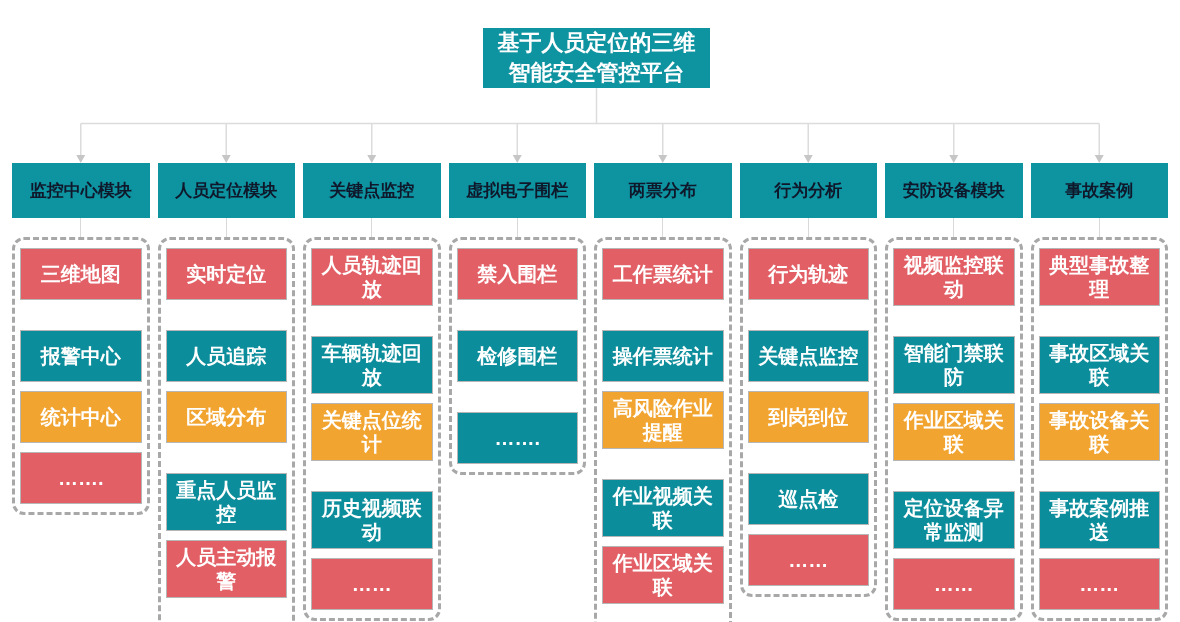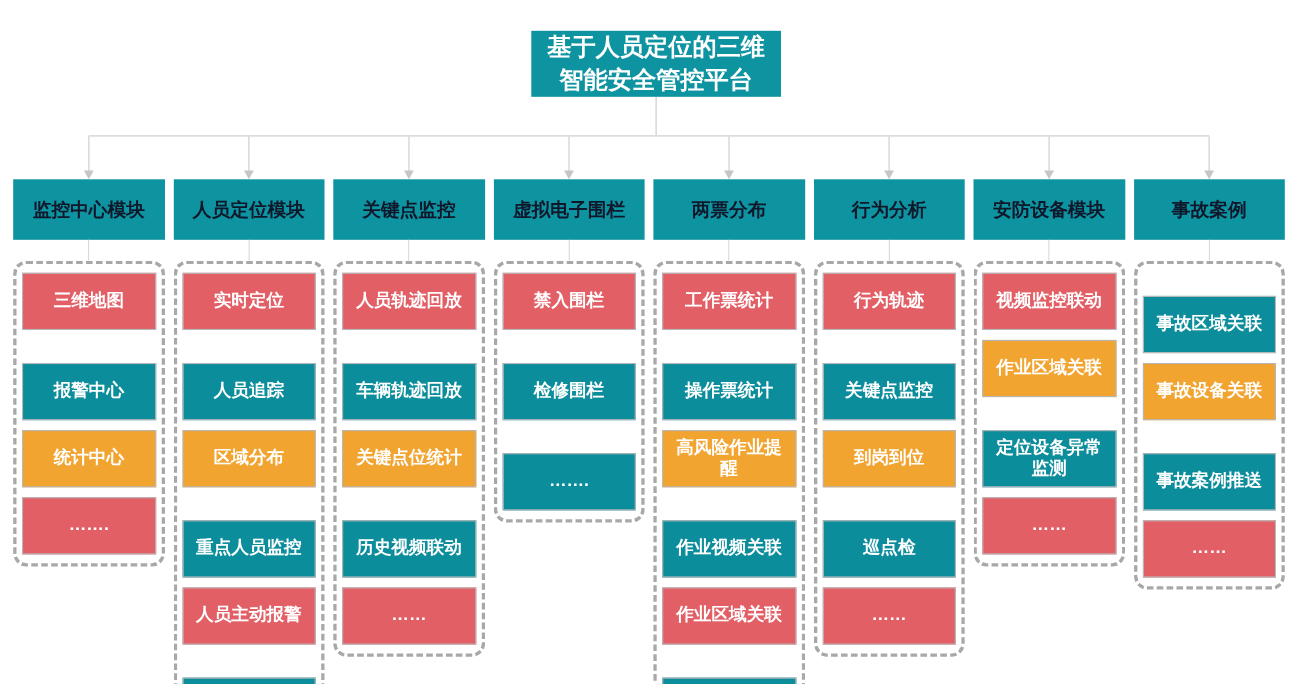--- a/index.html
+++ b/index.html
@@ -28,21 +28,21 @@
     line-height:1.15;padding:0 2px;box-sizing:border-box;
   }
   .stub{width:1px;height:19px;background:#d9d9d9;margin:0 auto;}
   .items{
     border:3px dashed var(--dash,#A8A8A8);border-radius:12px;
     padding:8px 5px;display:flex;flex-direction:column;gap:9px;
     box-sizing:border-box;
   }
   .item{
     min-height:52px;display:flex;align-items:center;justify-content:center;
-    text-align:center;color:#fff;font-weight:bold;font-size:16px;line-height:1.2;
+    text-align:center;color:#fff;font-weight:bold;font-size:20px;line-height:1.2;
     border:1px solid #b6b6b6;box-sizing:border-box;padding:4px 6px;
   }
   .item.red{background:var(--red,#E25F66);}
   .item.teal{background:var(--item-teal,#0C8D9B);margin-top:21px;}
   .item.orange{background:var(--orange,#F2A430);}
 </style>
 </head>
 <body style="--teal: #0E93A0; --item-teal: #0C8D9B; --red: #E25F66; --orange: #F2A430; --dash: #A8A8A8;">
 
 <svg class="connectors" viewBox="0 0 1180 170" xmlns="http://www.w3.org/2000/svg">
@@ -138,28 +138,30 @@
         <div class="item orange">到岗到位</div>
         <div class="item teal">巡点检</div>
         <div class="item red">……</div>
       </div>
     </div>
     <div class="column">
       <div class="module-header">安防设备模块</div>
       <div class="stub"></div>
       <div class="items">
         <div class="item red">视频监控联动</div>
+        <div class="item teal">智能门禁联防</div>
         <div class="item orange">作业区域关联</div>
         <div class="item teal">定位设备异常监测</div>
         <div class="item red">……</div>
       </div>
     </div>
     <div class="column">
       <div class="module-header">事故案例</div>
       <div class="stub"></div>
       <div class="items">
+        <div class="item red">典型事故整理</div>
         <div class="item teal">事故区域关联</div>
         <div class="item orange">事故设备关联</div>
         <div class="item teal">事故案例推送</div>
         <div class="item red">……</div>
       </div>
     </div>
   </div>
 
 </body></html>

